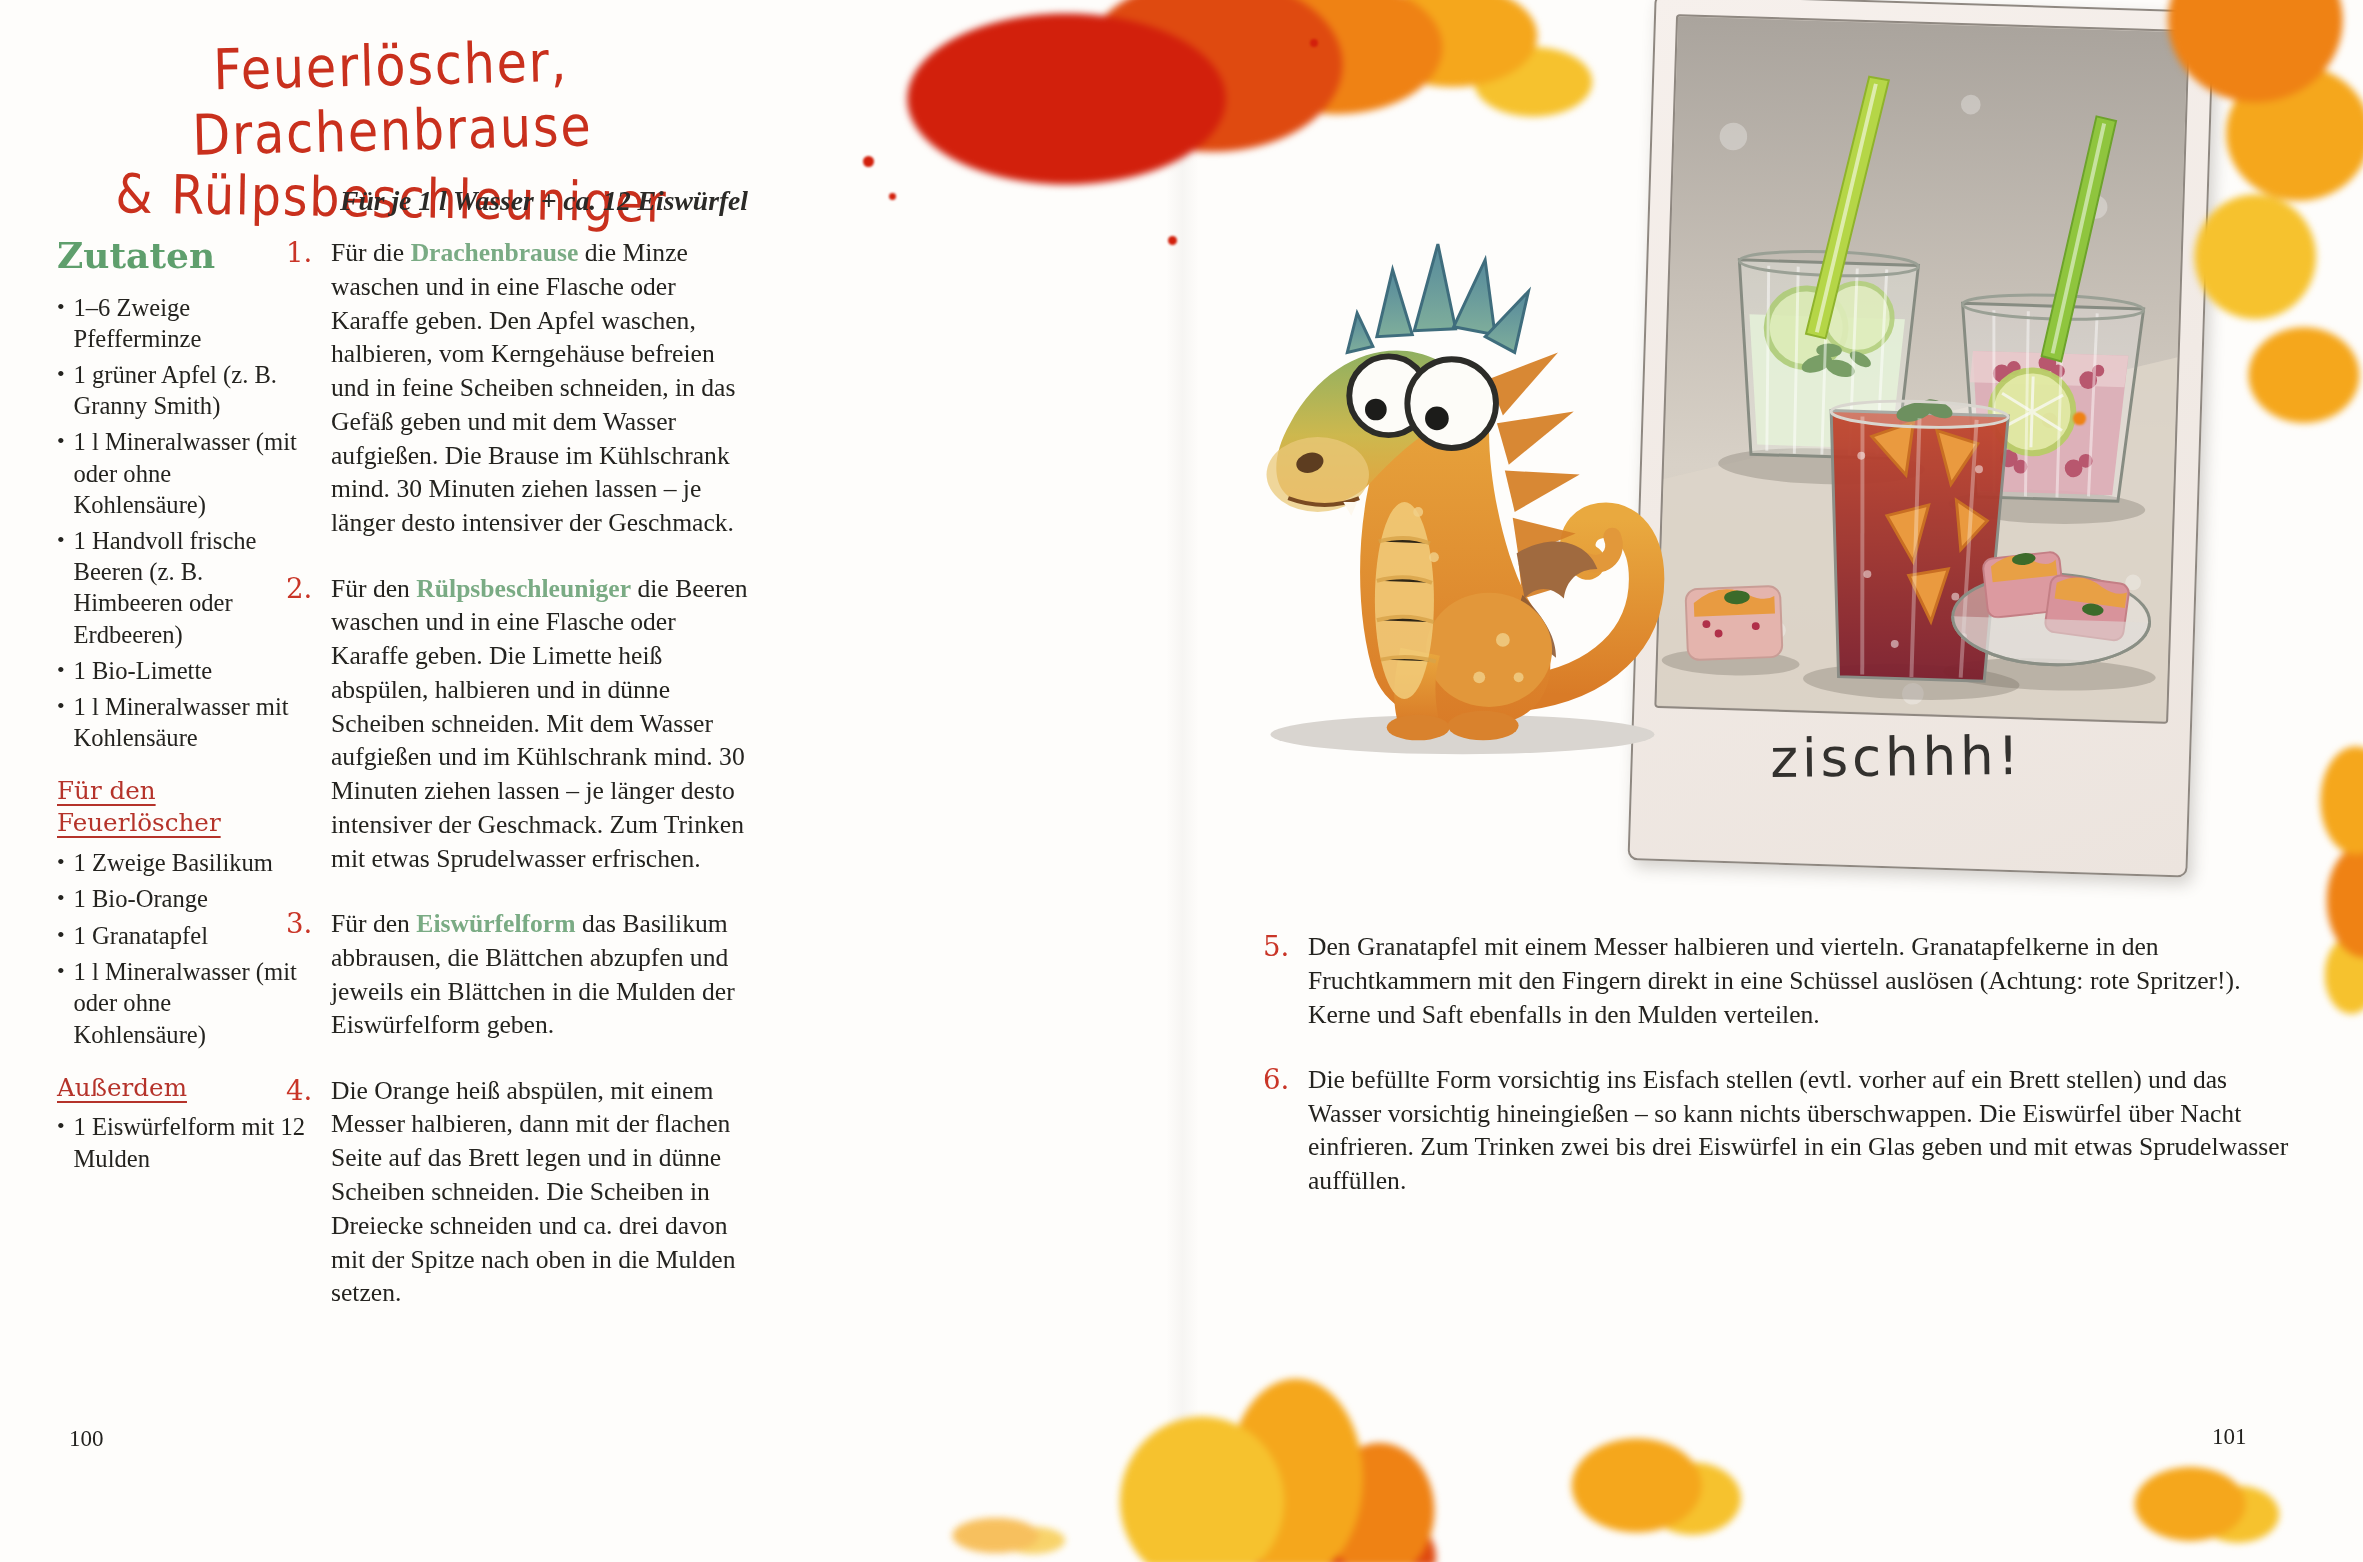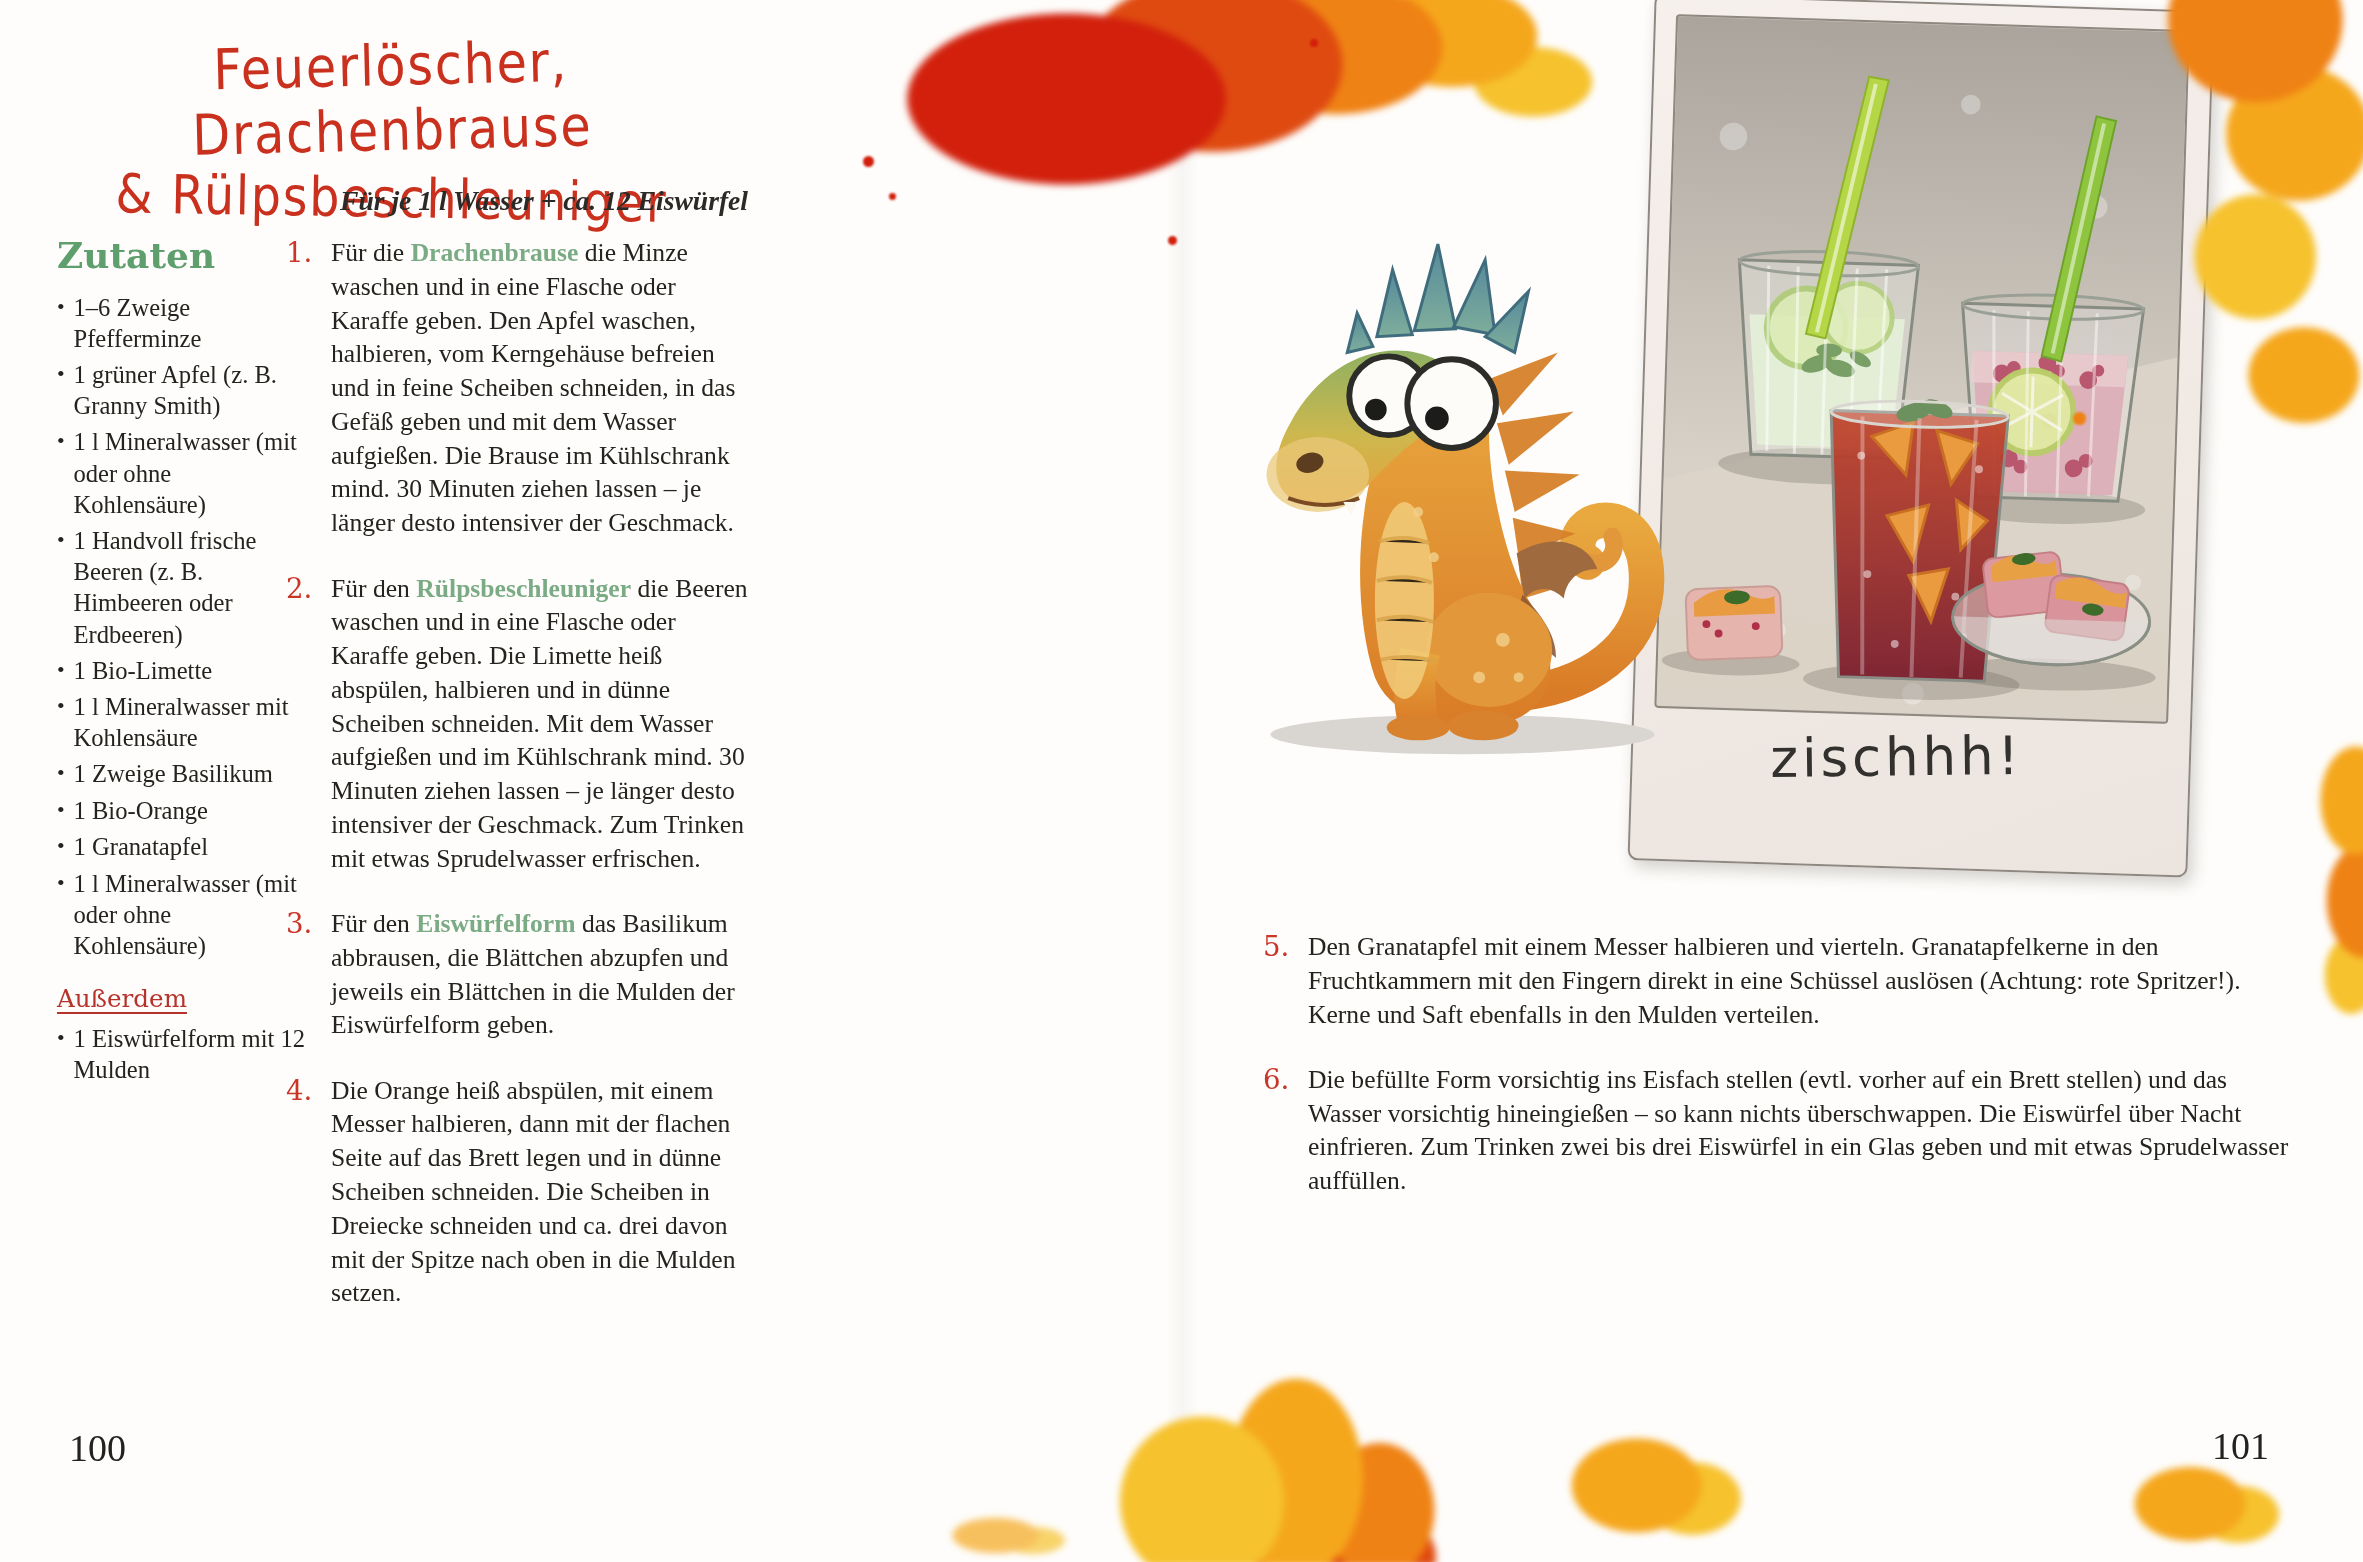--- a/index.html
+++ b/index.html
@@ -27,21 +27,21 @@
 
   .steps{position:absolute;z-index:6;}
   .steps-left{left:286px;top:236px;width:465px;}
   .steps-right{left:1263px;top:930px;width:1042px;}
   .step{display:flex;margin-bottom:31.5px;}
   .step-num{flex:0 0 45px;font-family:"DejaVu Serif",serif;font-size:27.6px;line-height:1.2;
             color:var(--num_red,#c93527);}
   .step-text{font-size:25.6px;line-height:1.32;}
   .step-text .hl{color:var(--green_hl,#7aab84);font-weight:700;text-align:center;}
 
-  .pageno{position:absolute;font-size:38px;color:#23221f;z-index:6;}
+  .pageno{position:absolute;font-size:23px;color:#23221f;z-index:6;}
   .pageno-left{left:69px;top:1426px;}
   .pageno-right{left:2212px;top:1424px;}
 
   
   .polaroid{position:absolute;left:1641px;top:2px;width:556px;height:863px;z-index:2;
             background:linear-gradient(160deg,#f6f0ec, #ece4de);border:2px solid #8f8881;
             border-radius:9.9px;transform:rotate(1.8deg);box-shadow:4.9px 6.9px 15.8px rgba(60,50,40,.22);}
   .photo{position:absolute;left:19.7px;top:17.7px;width:510px;height:690px;border:2px solid #8f8881;
          border-radius:3.9px;overflow:hidden;background:#c9c2ba;}
   .caption{position:absolute;left:9.9px;right:39px;top:723px;text-align:center;z-index:3;
@@ -123,20 +123,21 @@
               <span>1 Bio-Limette</span>
             </div>
             <div class="ing-item">
               <span class="bullet">•</span>
               <span>1 l Mineralwasser mit Kohlensäure</span>
             </div>
           </div>
   </div>
 
   <div class="ing-group">
+    <div class="ing-header">Für den Feuerlöscher</div>
     <div class="ing-items">
             <div class="ing-item">
               <span class="bullet">•</span>
               <span>1 Zweige Basilikum</span>
             </div>
             <div class="ing-item">
               <span class="bullet">•</span>
               <span>1 Bio-Orange</span>
             </div>
             <div class="ing-item">

